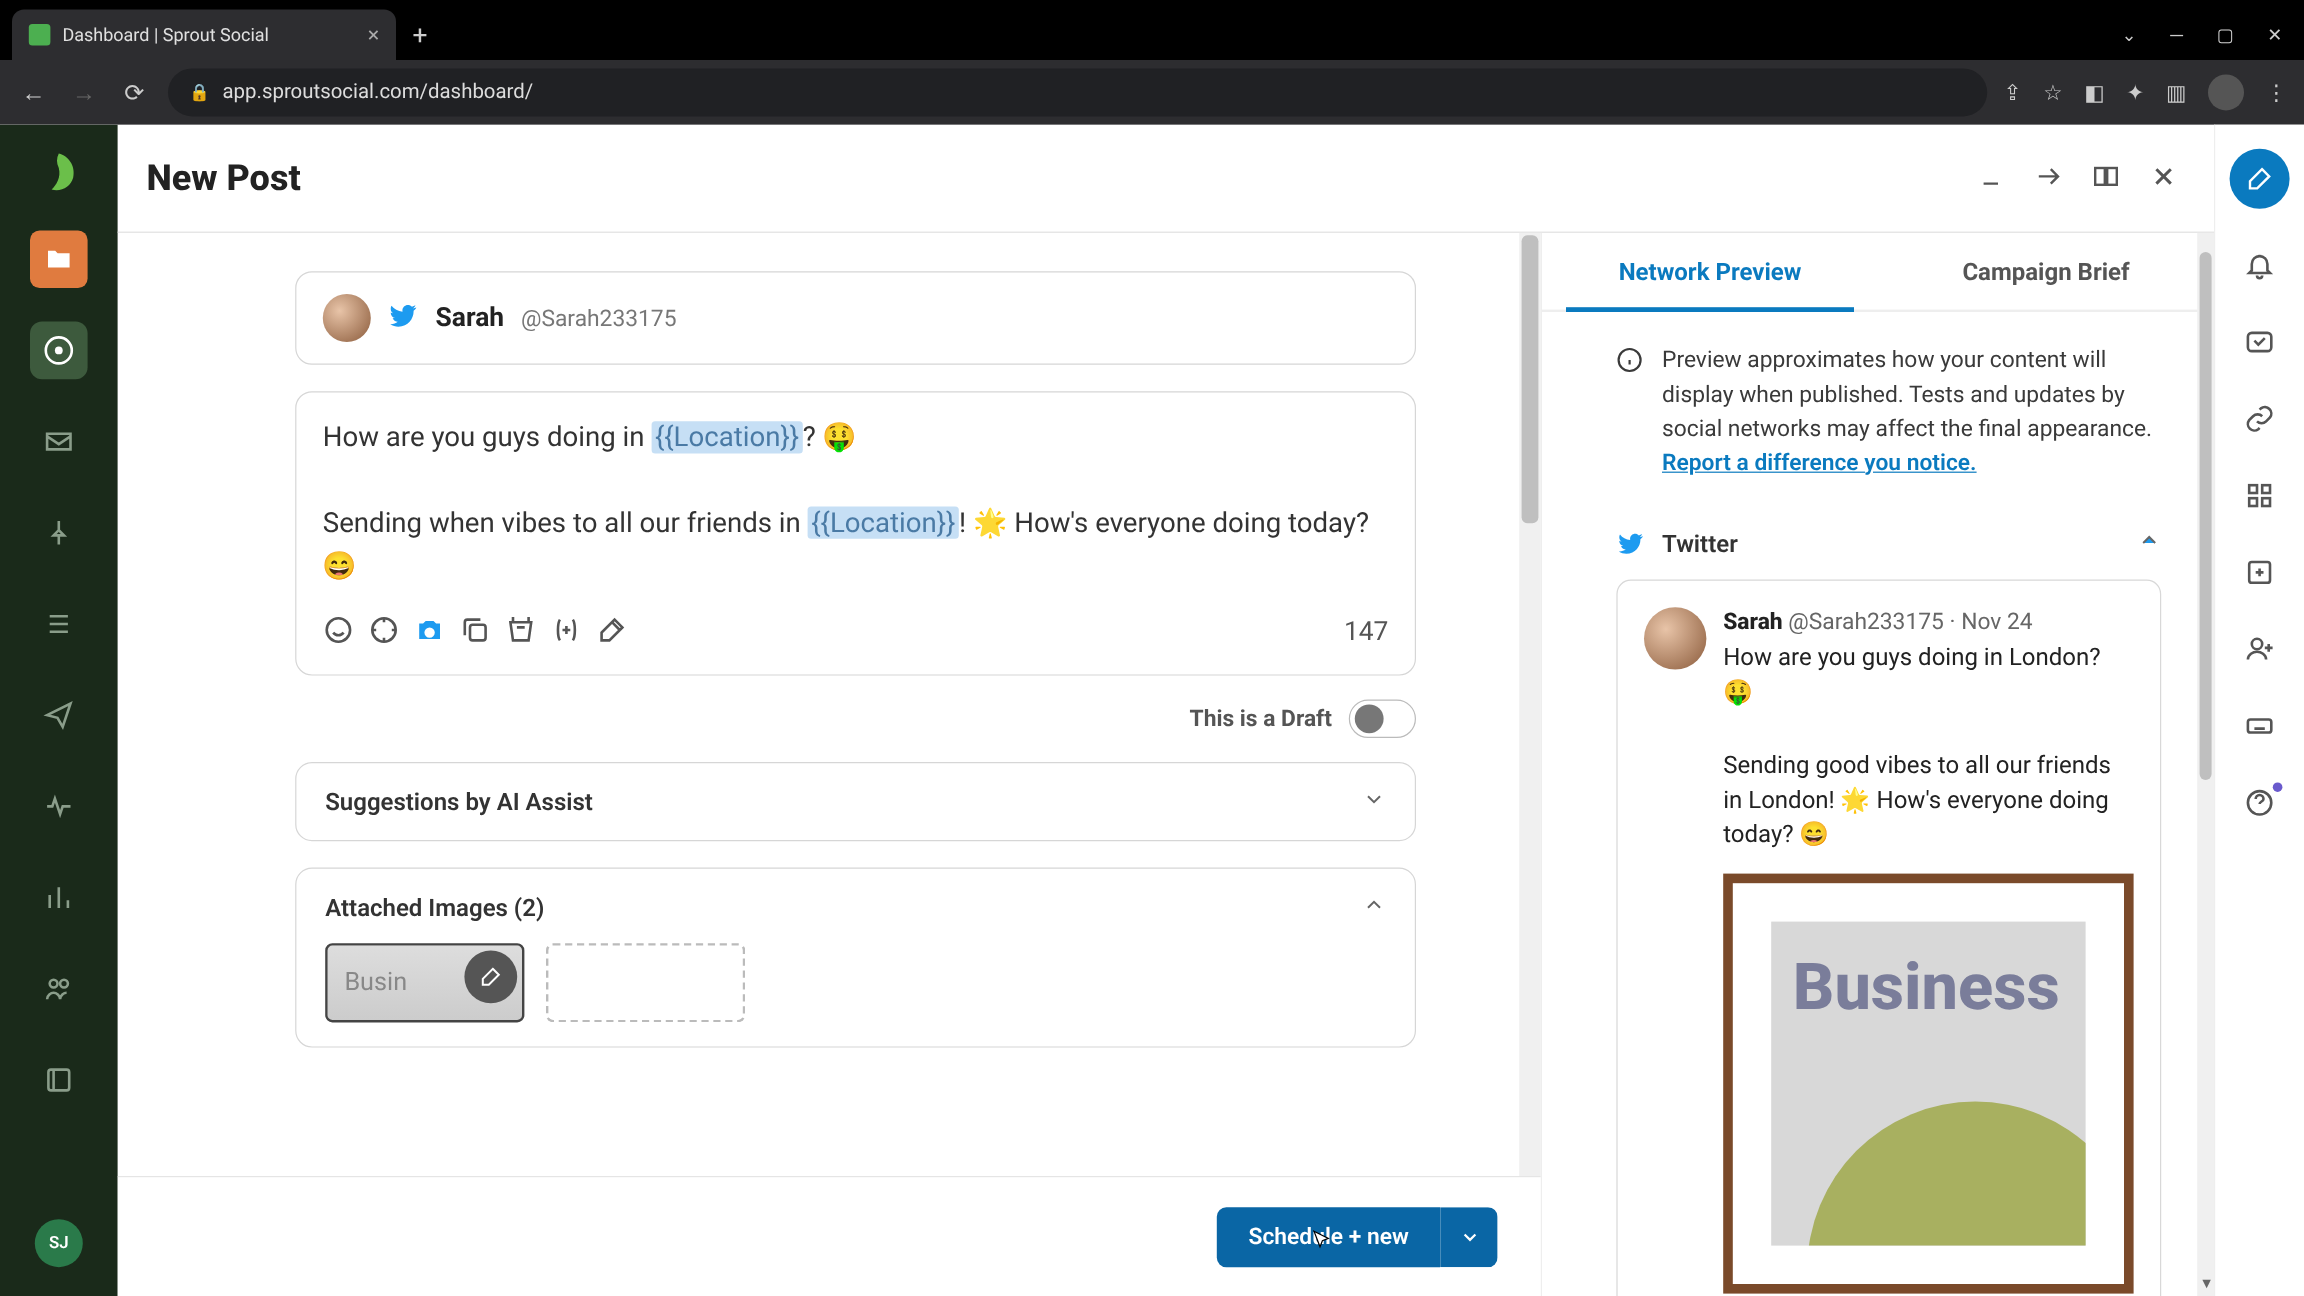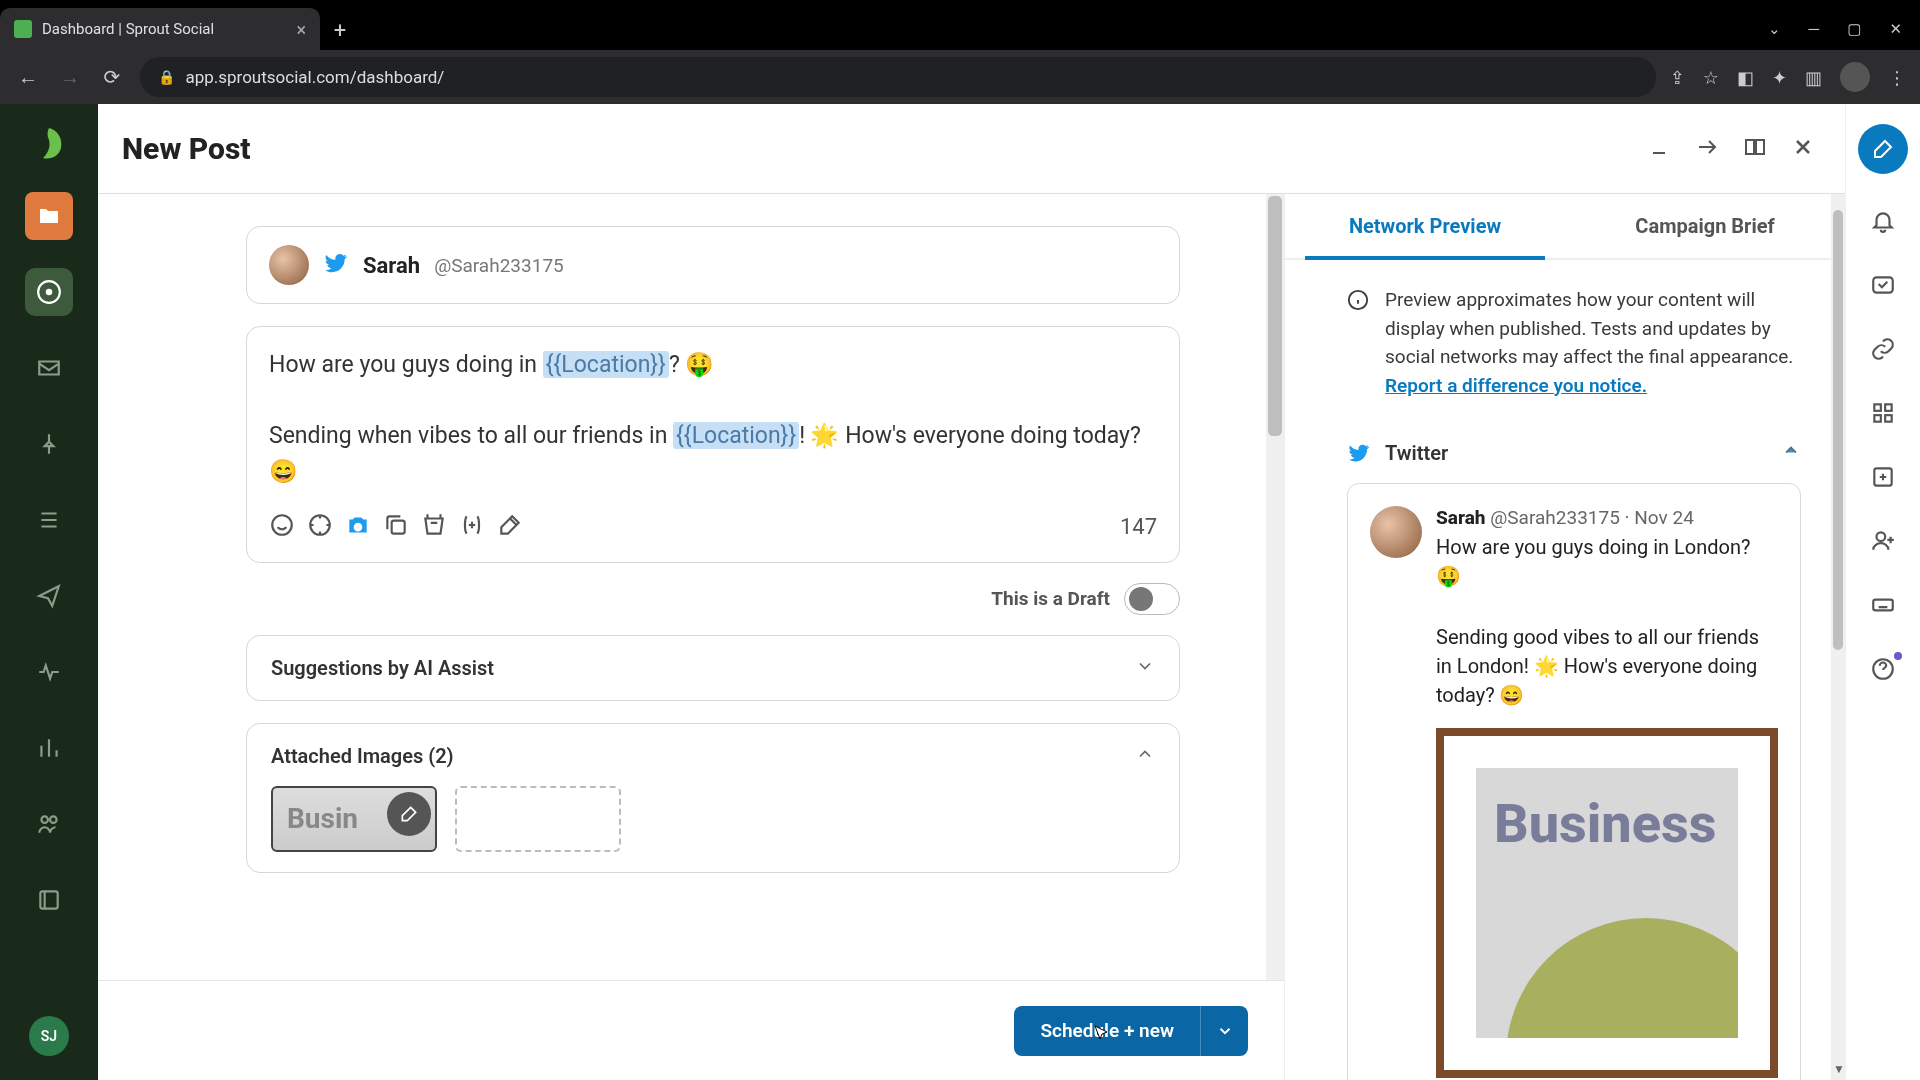--- a/index.html
+++ b/index.html
@@ -1,19 +1,19 @@
 <!DOCTYPE html>
 <html><head>
 <meta charset="utf-8">
 <style>
 * { margin:0; padding:0; box-sizing:border-box; font-family:-apple-system,BlinkMacSystemFont,"Segoe UI",Roboto,sans-serif; }
 body { width:1920px; height:1080px; background:#fff; overflow:hidden; position:relative; }
 
 
-.tabbar { height:50px; background:#000; display:flex; align-items:flex-end; }
+.tabbar { height:50px; background:#000; display:flex; align-items:flex-end; padding-left:10px; }
 .tab { height:42px; background:#2d2d30; border-radius:10px 10px 0 0; display:flex; align-items:center; padding:0 14px; min-width:320px; color:#e0e0e0; font-size:15px; gap:10px; }
 .tab .fav { width:18px; height:18px; background:#4caf50; border-radius:3px; }
 .tab .close { margin-left:auto; font-size:18px; color:#aaa; }
 .newtab { width:40px; height:40px; display:flex; align-items:center; justify-content:center; color:#ccc; font-size:22px; }
 .winctrls { margin-left:auto; display:flex; gap:28px; padding-right:18px; color:#ccc; align-items:center; height:42px; font-size:15px; }
 .winctrls span { cursor:default; }
 
 .addrbar { height:54px; background:#2d2d30; display:flex; align-items:center; padding:0 14px; gap:14px; }
 .navbtn { width:28px; height:28px; color:#ccc; display:flex; align-items:center; justify-content:center; font-size:20px; }
 .navbtn.dis { color:#666; }
@@ -59,21 +59,21 @@
 
 .draft-row { display:flex; align-items:center; justify-content:flex-end; gap:14px; margin:20px 0; }
 .draft-lbl { font-size:19px; font-weight:700; color:#555; }
 .toggle { width:56px; height:32px; border-radius:20px; border:1px solid #bbb; background:#fff; position:relative; }
 .toggle .knob { position:absolute; width:24px; height:24px; border-radius:50%; background:#777; left:4px; top:3px; }
 
 .collapsible { border:1px solid #d6d6d6; border-radius:14px; padding:20px 24px; margin-bottom:22px; display:flex; align-items:center; }
 .coll-title { font-size:20px; font-weight:600; color:#333; }
 .chev { margin-left:auto; color:#666; }
 .images-body { display:flex; gap:18px; margin-top:18px; }
-.img-thumb { width:166px; height:66px; border:2px solid #444; border-radius:6px; background:linear-gradient(#ddd,#ccc); position:relative; display:flex; align-items:center; padding-left:14px; font-size:28px; font-weight:700; color:#888; overflow:hidden; }
+.img-thumb { width:166px; height:66px; border:2px solid #444; border-radius:6px; background:linear-gradient(#ddd,#ccc); position:relative; display:flex; align-items:center; padding-left:14px; font-size:21px; font-weight:400; color:#888; overflow:hidden; }
 .img-thumb .edit { position:absolute; right:4px; top:4px; width:44px; height:44px; border-radius:50%; background:#555; display:flex; align-items:center; justify-content:center; color:#fff; }
 .img-add { width:166px; height:66px; border:2px dashed #bbb; border-radius:6px; }
 
 .sched-bar { position:absolute; left:0; right:0; bottom:0; height:100px; border-top:1px solid #e5e5e5; display:flex; align-items:center; justify-content:flex-end; padding-right:36px; background:#fff; }
 .sched-btn { display:flex; height:50px; }
 .sched-main { background:#0a66a5; color:#fff; padding:0 26px; display:flex; align-items:center; border-radius:8px 0 0 8px; font-size:19px; font-weight:600; gap:6px; position:relative; }
 .sched-drop { background:#0a66a5; color:#fff; width:48px; display:flex; align-items:center; justify-content:center; border-radius:0 8px 8px 0; border-left:1px solid rgba(255,255,255,0.25); }
 .cursor { position:absolute; width:20px; height:20px; left:78px; top:18px; pointer-events:none; }
 
 .preview-col { flex:1; border-left:1px solid #eee; position:relative; display:flex; flex-direction:column; }

